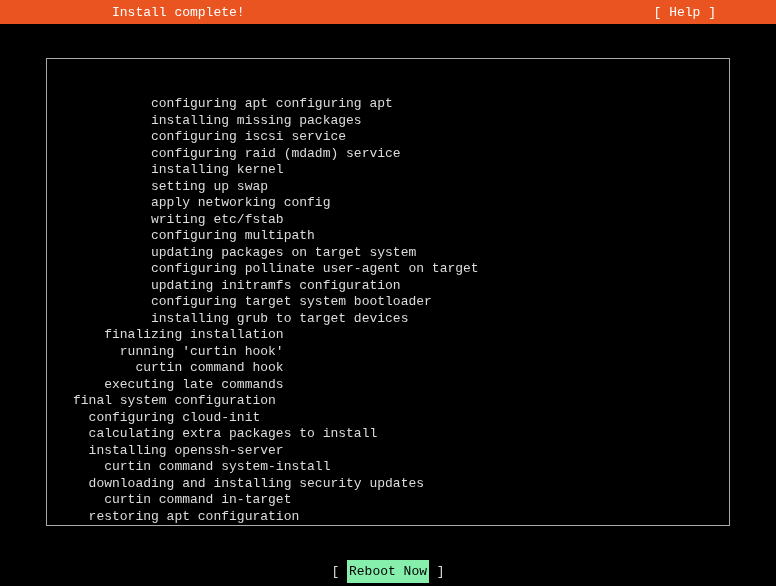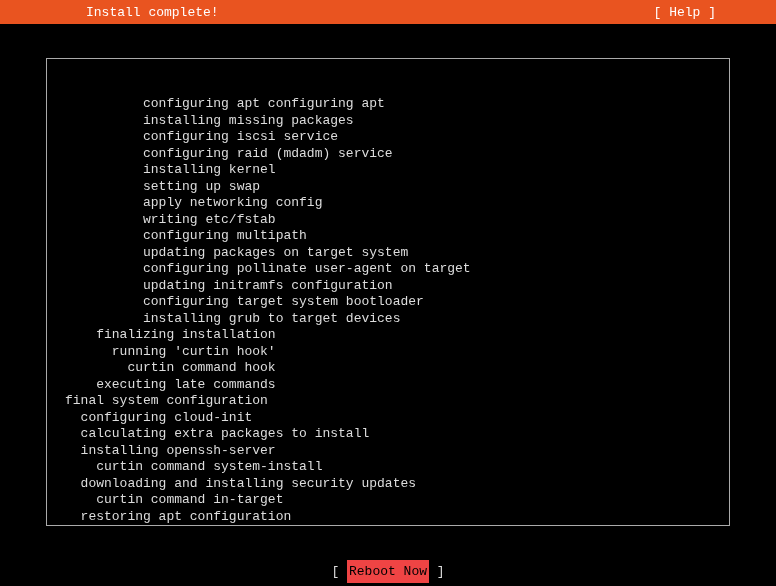--- a/index.html
+++ b/index.html
@@ -16,35 +16,35 @@
       overflow: hidden;
       position: relative;
     }
     .header {
       background: #e95420;
       color: #fff;
       height: 24px;
       display: flex;
       align-items: center;
       justify-content: space-between;
-      padding: 0 60px 0 86px;
+      padding: 0 60px 0 112px;
       font-weight: normal;
       gap: 32px;
     }
     .header-title {
       color: #fff;
     }
     .header-help {
       color: #fff;
     }
     .log-container {
       margin: 34px 46px 0 46px;
       border: 1px solid #aaa;
       height: 468px;
-      padding: 4px 18px;
+      padding: 4px 26px;
       color: #ddd;
       overflow: hidden;
       line-height: 16.5px;
       white-space: pre;
       position: relative;
     }
     .log-line {
       display: block;
     }
     .footer {
@@ -61,21 +61,21 @@
       text-decoration-color: #e95420;
       display: inline-block;
     }
     .reboot-btn {
       display: inline-block;
     }
     .reboot-btn .bracket {
       color: #ddd;
     }
     .reboot-btn .label {
-      background: #ef4444;
+      background: #86efac;
       color: #000;
       padding: 4px 2px;
     }
     .scrollbar-track {
       position: absolute;
       right: 1px;
       top: 1px;
       bottom: 1px;
       width: 9px;
     }

